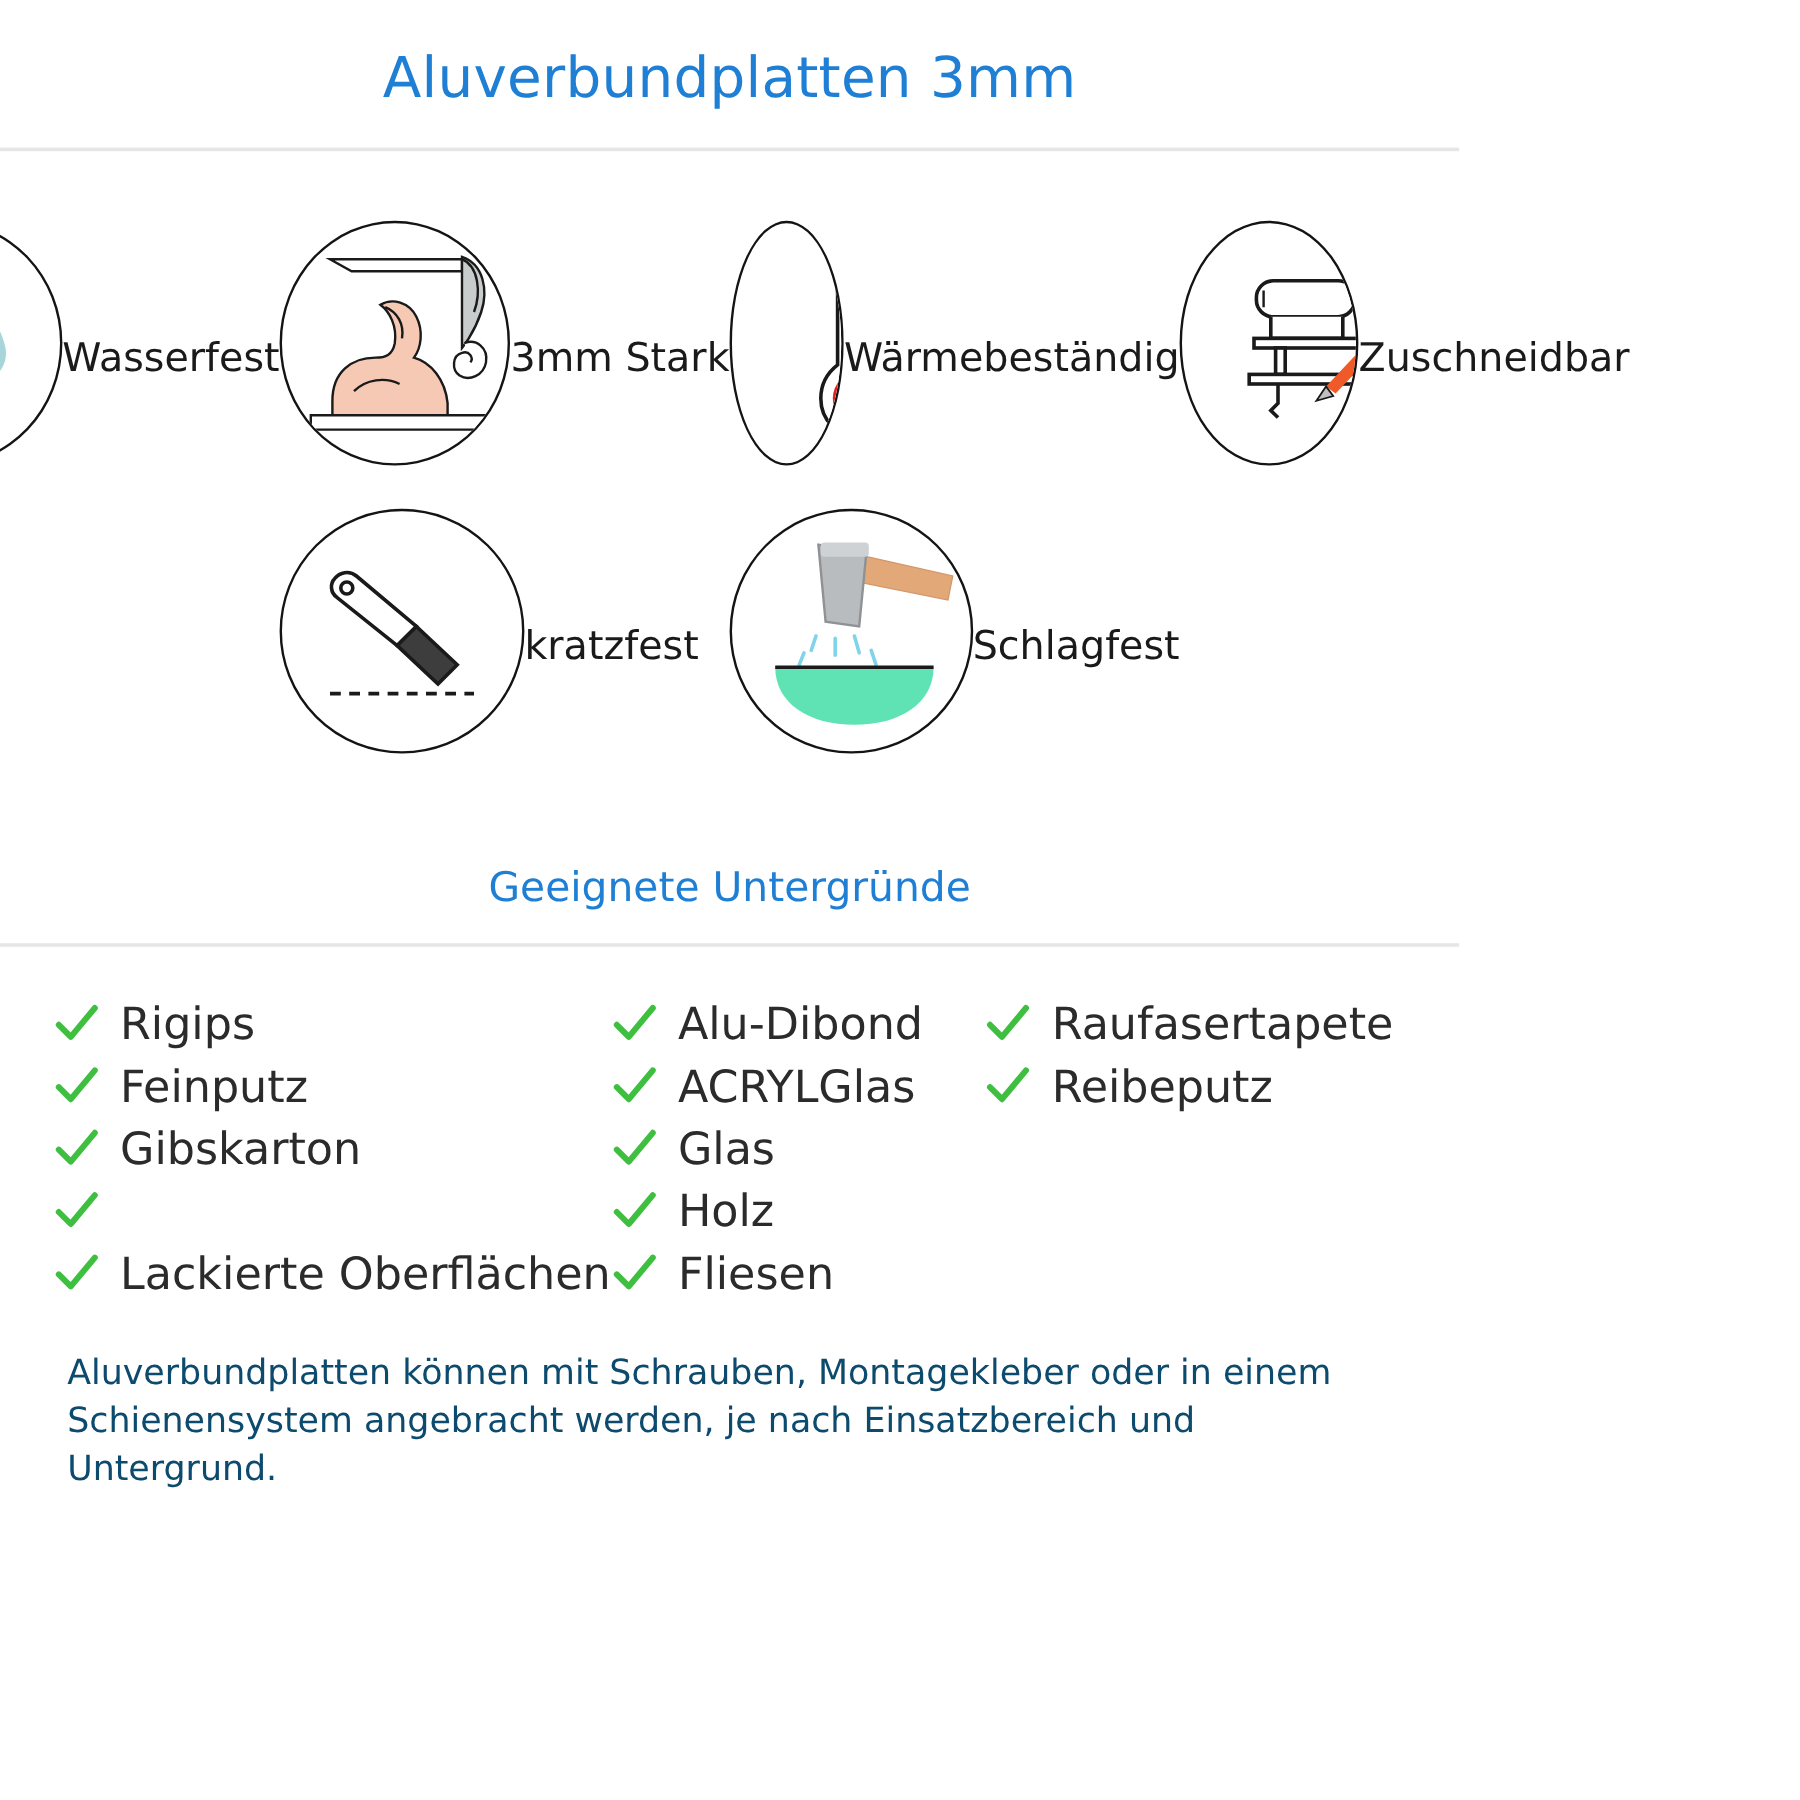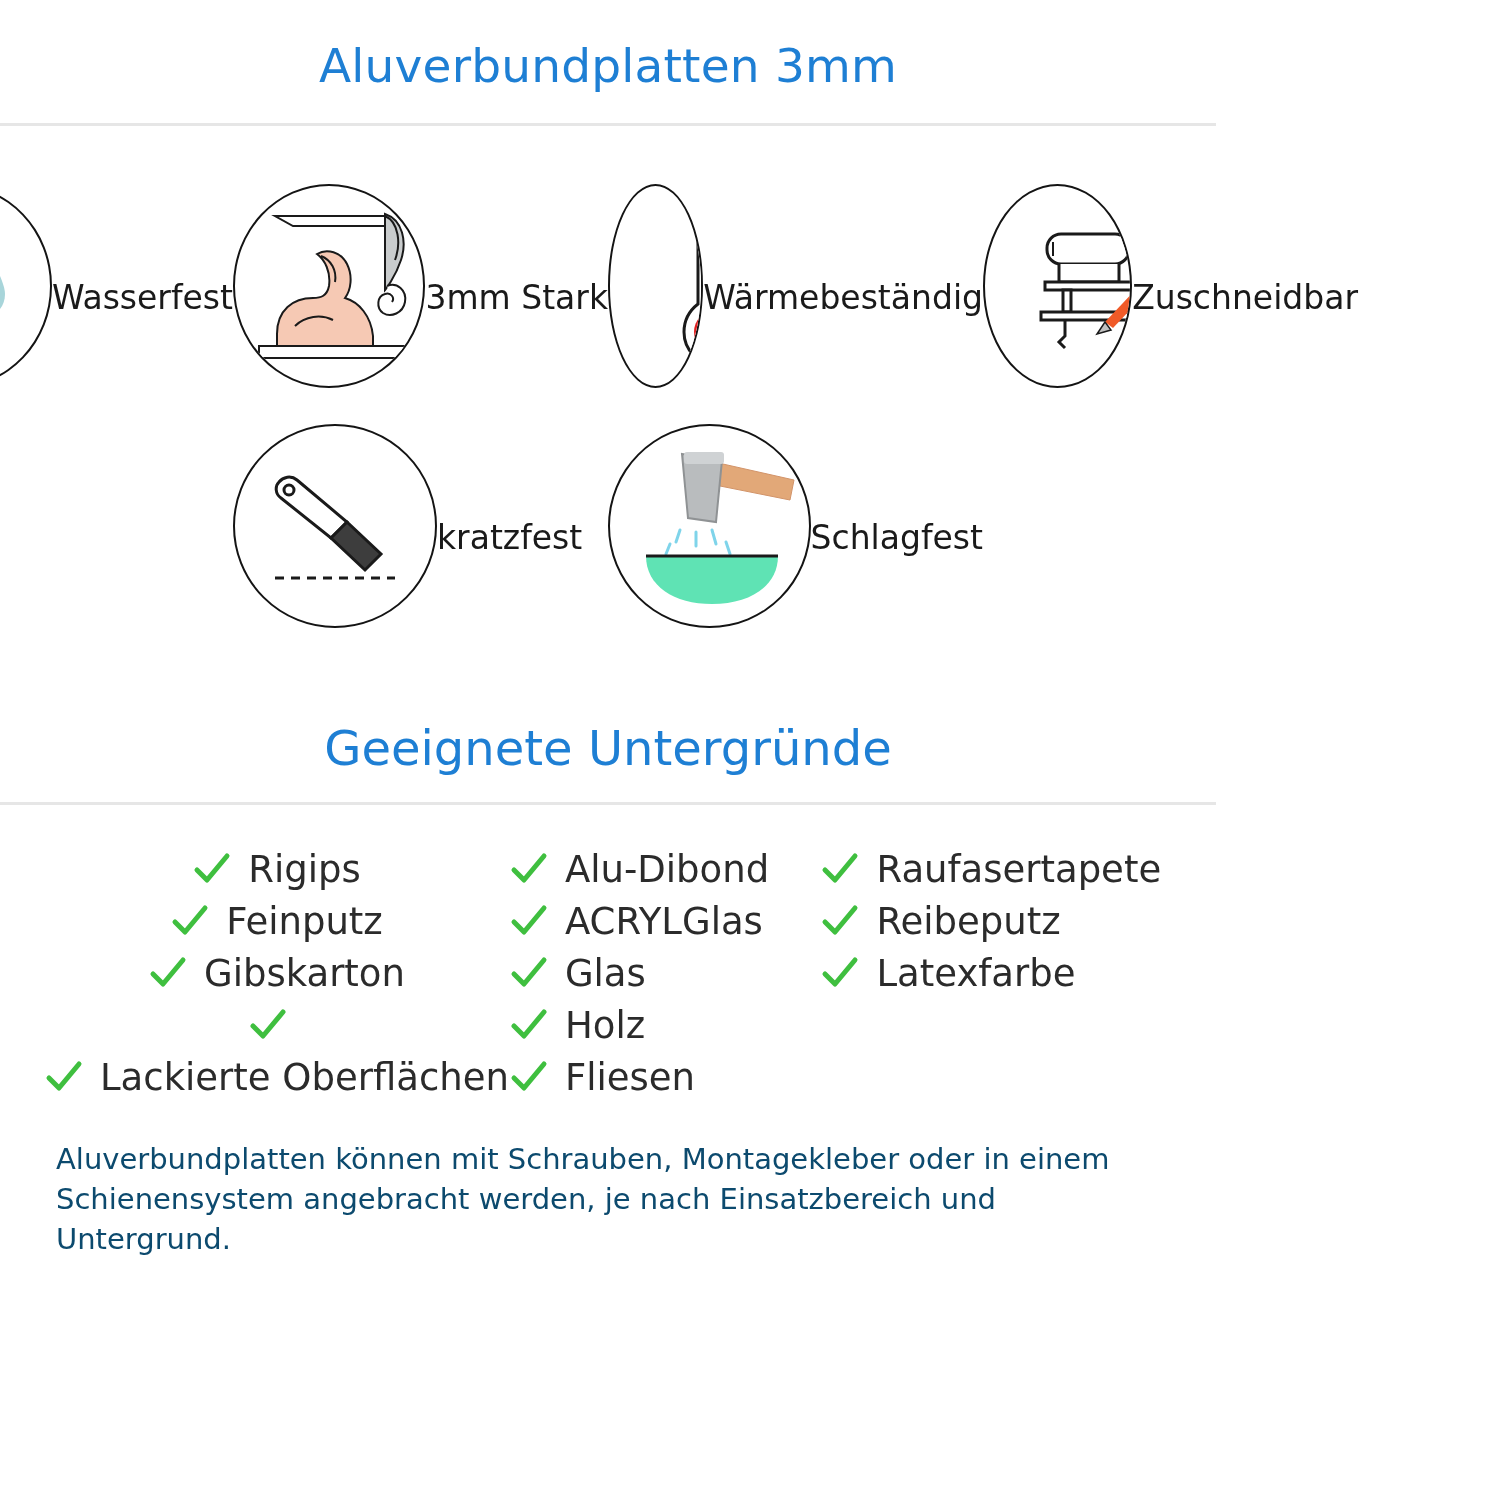--- a/index.html
+++ b/index.html
@@ -33,21 +33,21 @@
   }
   .title-rule {
     height: 3px;
     background: #e6e6e6;
     margin: 22px 0 0 0;
   }
 
   .subtitle {
     text-align: center;
     color: #1e7fd4;
-    font-size: 48px;
+    font-size: 34px;
     font-weight: 400;
     padding-top: 6px;
   }
 
   
   .features {
     padding-top: 58px;
   }
   .feat-row {
     display: flex;
@@ -98,21 +98,21 @@
 
   .lists {
     display: flex;
     padding: 38px 44px 0 44px;
     box-sizing: border-box;
   }
   .col {
     display: flex;
     flex-direction: column;
   }
-  .col.c1 { width: 580px; align-items: center; }
+  .col.c1 { width: 580px; }
   .col.c2 { width: 390px; }
   .col.c3 { width: 440px; }
   .li {
     display: flex;
     align-items: center;
     height: 52px;
   }
   .check {
     width: 40px;
     height: 40px;
@@ -373,28 +373,20 @@
           <span class="li-label">Raufasertapete</span>
         </div>
         <div class="li">
           <span class="check">
               <svg width="40" height="40" viewBox="0 0 40 40">
                 <path d="M5 21 L15 31 L35 7" fill="none" stroke="#3fbf3f" stroke-width="5" stroke-linecap="round" stroke-linejoin="round"></path>
               </svg>
             </span>
           <span class="li-label">Reibeputz</span>
         </div>
-        <div class="li">
-          <span class="check">
-              <svg width="40" height="40" viewBox="0 0 40 40">
-                <path d="M5 21 L15 31 L35 7" fill="none" stroke="#3fbf3f" stroke-width="5" stroke-linecap="round" stroke-linejoin="round"></path>
-              </svg>
-            </span>
-          <span class="li-label">Latexfarbe</span>
-        </div>
       </div>
 
     </div>
 
     <div class="footnote">Aluverbundplatten können mit Schrauben, Montagekleber oder in einem Schienensystem angebracht werden, je nach Einsatzbereich und Untergrund.</div>
   </div>
 
 </div>
 
 </body></html>

